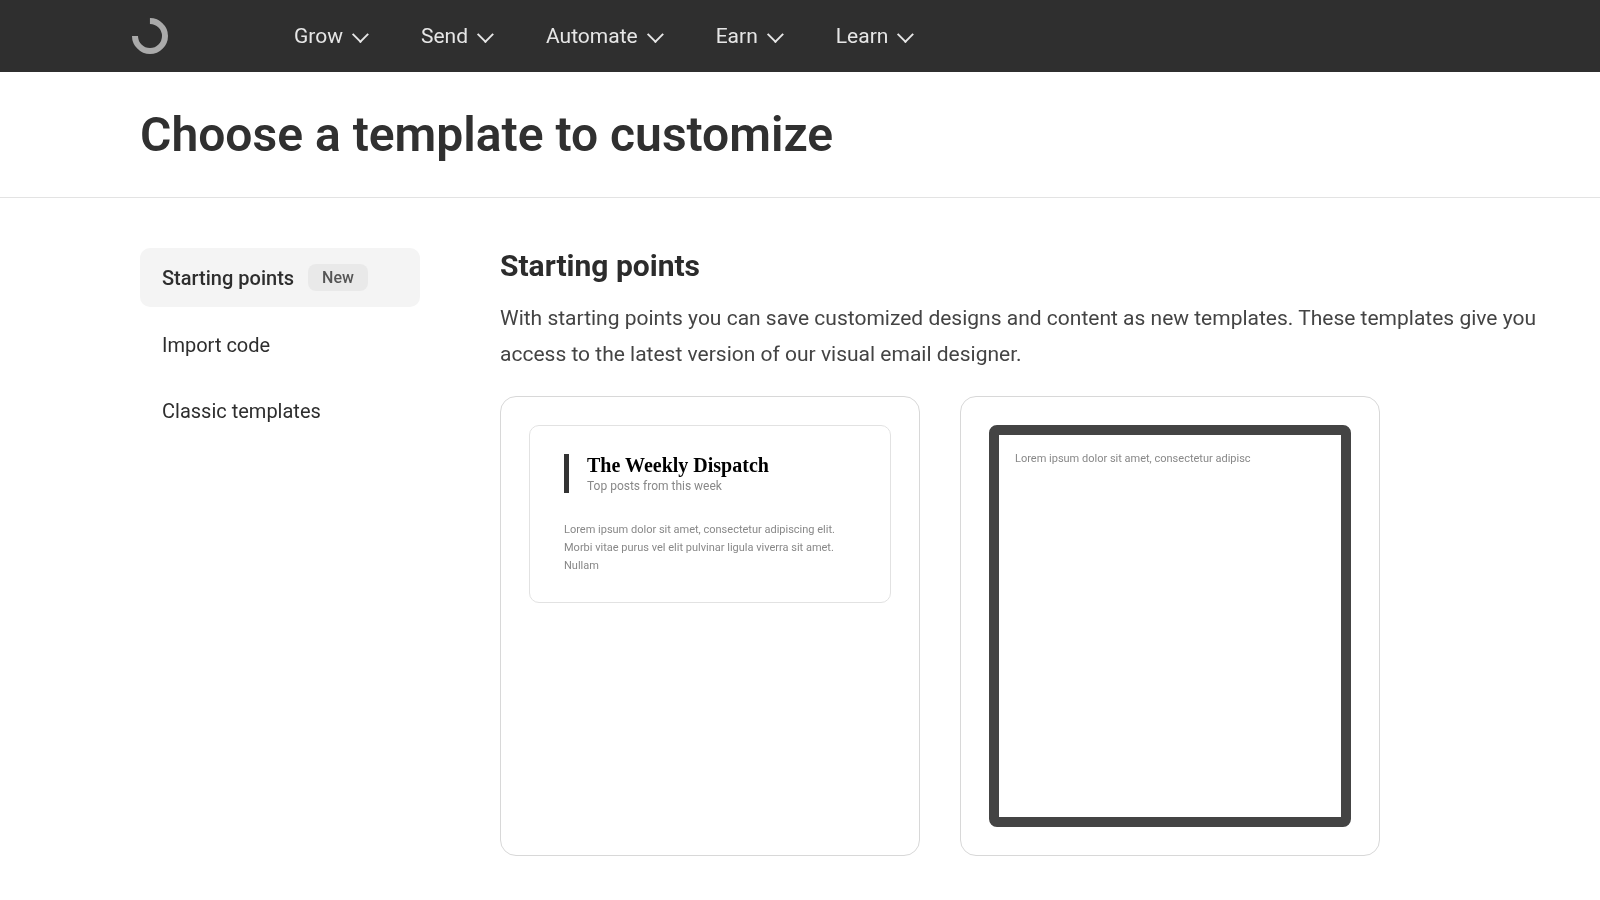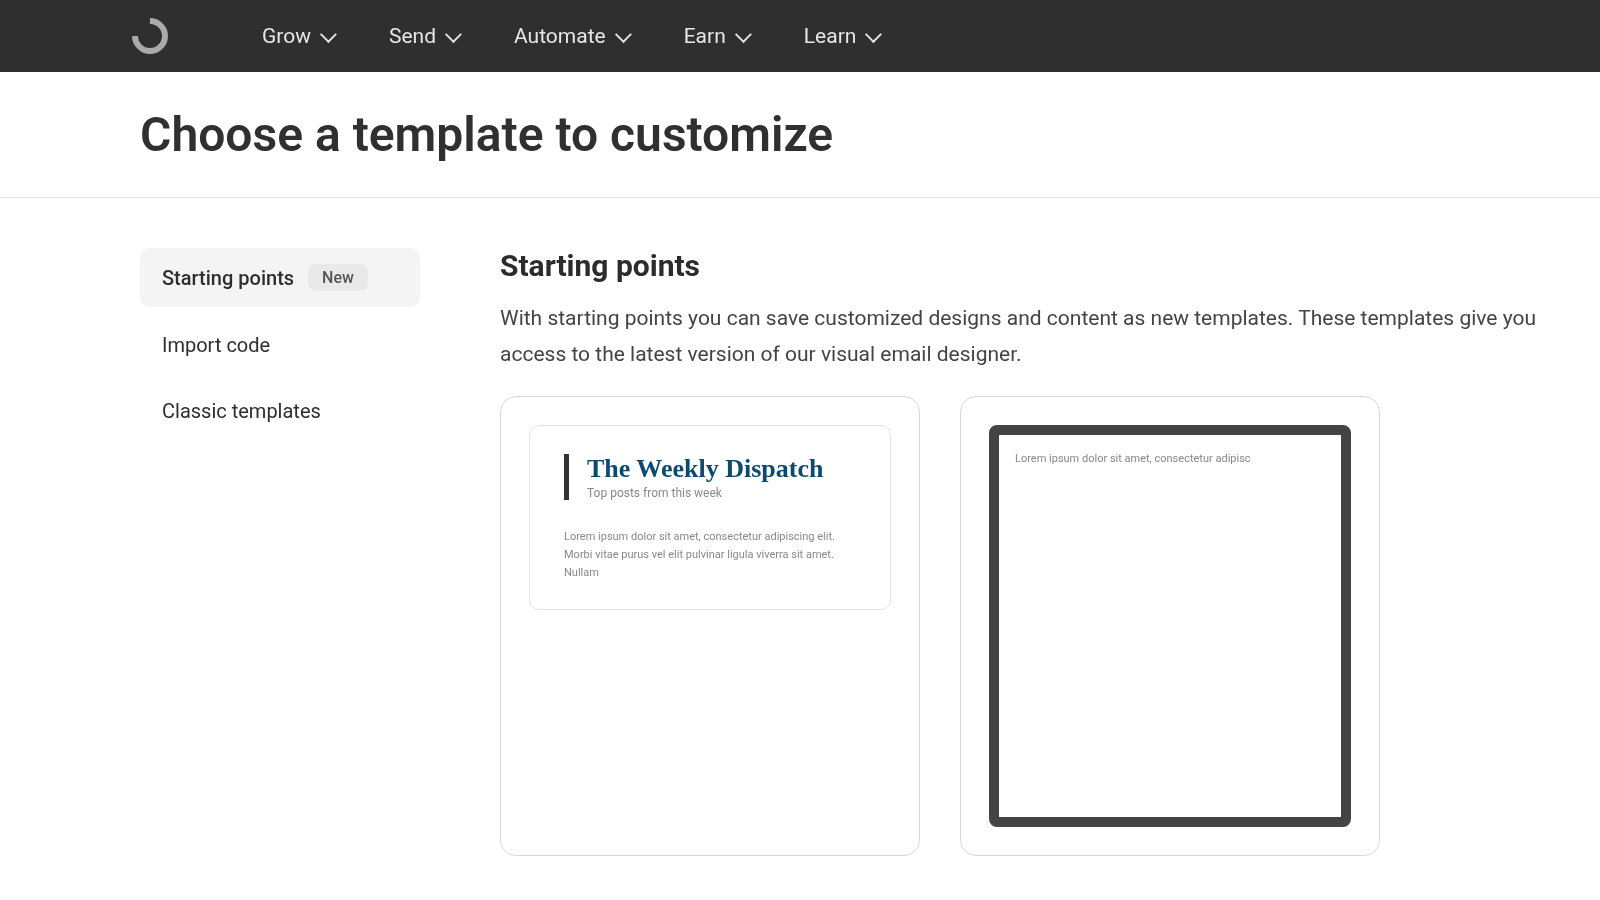--- a/index.html
+++ b/index.html
@@ -28,21 +28,21 @@
   .logo-ring {
     width: 36px; height: 36px;
     border: 6px solid #aaa;
     border-left-color: transparent;
     border-radius: 50%;
     transform: rotate(45deg);
   }
   .nav-items {
     display: flex;
     gap: 56px;
-    margin-left: 32px;
+    margin-left: 64px;
   }
   .nav-item {
     display: flex;
     align-items: center;
     gap: 10px;
     color: #e6e6e6;
     font-size: 21px;
     font-weight: 400;
     cursor: pointer;
   }
@@ -139,23 +139,23 @@
     padding: 28px 34px;
     background: #fff;
   }
   .pv1-head {
     border-left: 5px solid #333;
     padding-left: 18px;
     margin-bottom: 28px;
   }
   .pv1-title {
     font-family: Georgia, "Times New Roman", serif;
-    font-size: 26px;
+    font-size: 20px;
     font-weight: 700;
-    color: #0c4a6e;
+    color: #000000;
   }
   .pv1-sub {
     font-size: 12px;
     color: #888;
     margin-top: 2px;
   }
   .pv1-body {
     font-size: 11px;
     line-height: 1.6;
     color: #888;

